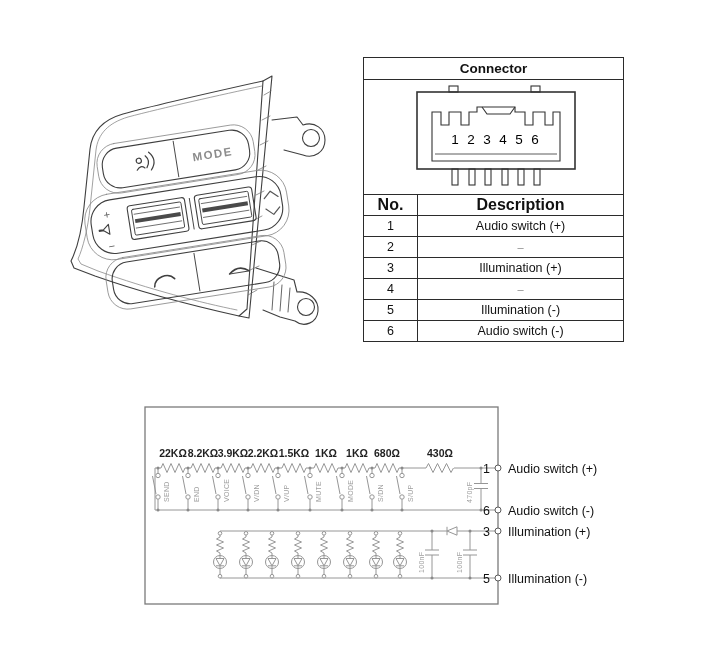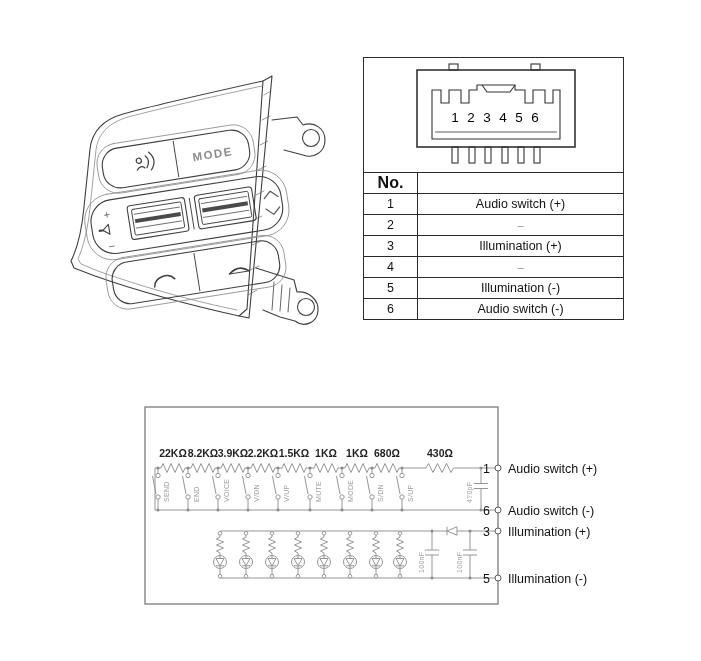--- a/index.html
+++ b/index.html
@@ -109,20 +109,21 @@
         <path stroke-width="1.6" d="M93,222 c1,-9 15,-13 21,-5"></path>
         <g>
           <path stroke-width="1.6" d="M169,221 q10,-8.5 20,0"></path>
           <path stroke-width="0.9" d="M170,221 h18"></path>
         </g>
       </g>
     </g>
   </svg>
 
   <div class="connector-panel">
+    <div class="panel-title">Connector</div>
 
     <div class="connector-art">
       <svg viewBox="0 0 258 112">
         <g stroke="#333" fill="none" stroke-width="1.1">
           <rect x="84" y="5" width="9" height="6"></rect>
           <rect x="166" y="5" width="9" height="6"></rect>
           <rect x="52" y="11" width="158" height="77" stroke-width="1.6"></rect>
           <path d="M67,80 L67,31 L76,31 L76,44 L84,44 L84,31 L96,31 L96,44 L104,44 L104,31 L112,31 L112,26 L150,26 L150,31 L160,31 L160,44 L168,44 L168,31 L180,31 L180,44 L188,44 L188,31 L195,31 L195,80 Z"></path>
           <path d="M117,26 L122,33 L145,33 L150,26"></path>
           <path stroke-width="0.8" d="M70,73 L192,73"></path>
@@ -142,20 +143,21 @@
           <text x="138" y="63">4</text>
           <text x="154" y="63">5</text>
           <text x="170" y="63">6</text>
         </g>
       </svg>
     </div>
 
     <div class="pin-table">
       <div class="pt-row pt-head">
         <div class="pt-no">No.</div>
+        <div class="pt-desc">Description</div>
       </div>
       <div class="pt-row">
         <div class="pt-no">1</div>
         <div class="pt-desc">Audio switch (+)</div>
       </div>
       <div class="pt-row">
         <div class="pt-no">2</div>
         <div class="pt-desc dash">–</div>
       </div>
       <div class="pt-row">

